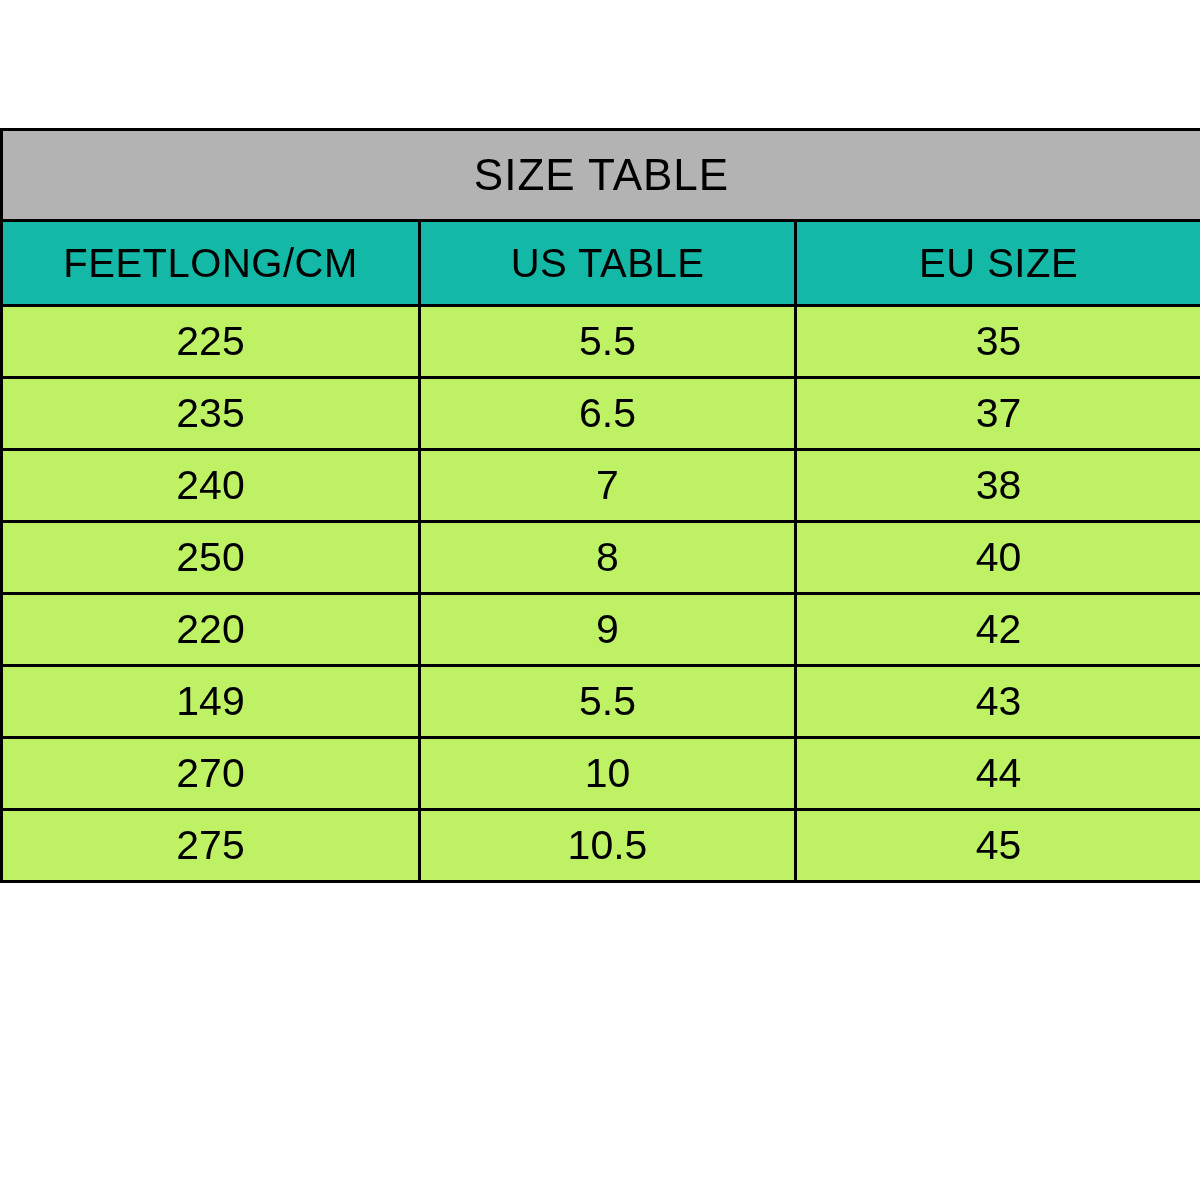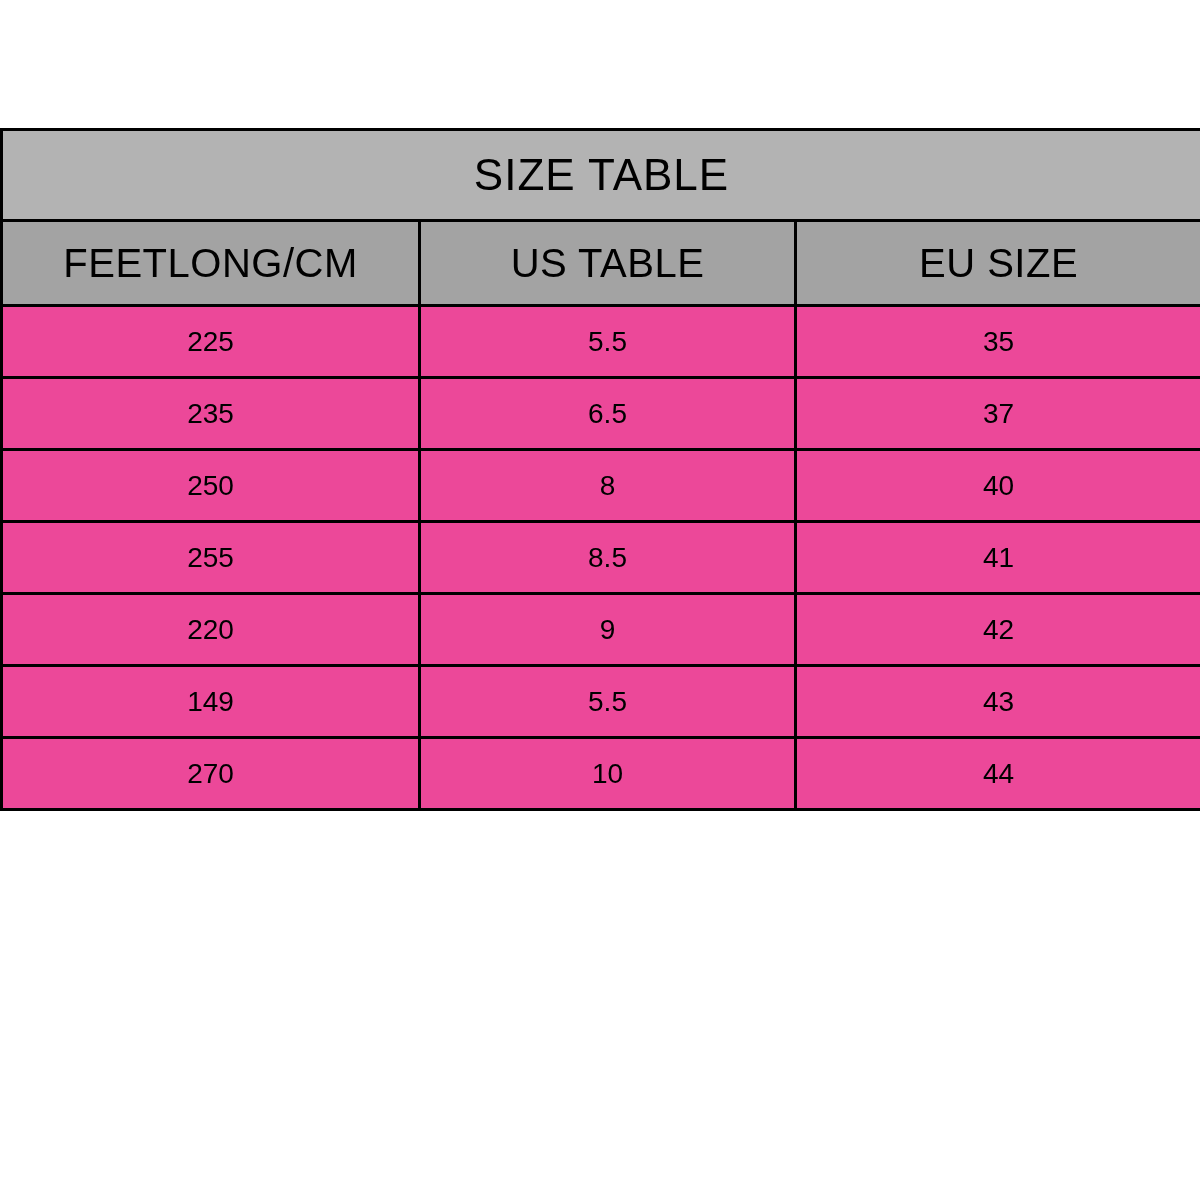--- a/index.html
+++ b/index.html
@@ -40,29 +40,29 @@
     padding: 0;
     font-weight: normal;
   }
   tr.title-row td {
     background: #b3b3b3;
     height: 88px;
     font-size: 44px;
     letter-spacing: 1px;
   }
   tr.head-row th {
-    background: #a3a3a3;
+    background: #14b8a6;
     height: 82px;
     font-size: 40px;
     letter-spacing: 0.5px;
   }
   tr.data-row td {
-    background: #ec4899;
+    background: #bef264;
     height: 69px;
-    font-size: 28px;
+    font-size: 41px;
   }
   col.c1 { width: 418px; }
   col.c2 { width: 376px; }
   col.c3 { width: 406px; }
 </style>
 </head>
 <body>
 
 <div class="page">
   <div class="table-wrap">
@@ -86,40 +86,45 @@
           <td>225</td>
           <td>5.5</td>
           <td>35</td>
         </tr>
         <tr class="data-row">
           <td>235</td>
           <td>6.5</td>
           <td>37</td>
         </tr>
         <tr class="data-row">
+          <td>240</td>
+          <td>7</td>
+          <td>38</td>
+        </tr>
+        <tr class="data-row">
           <td>250</td>
           <td>8</td>
           <td>40</td>
-        </tr>
-        <tr class="data-row">
-          <td>255</td>
-          <td>8.5</td>
-          <td>41</td>
         </tr>
         <tr class="data-row">
           <td>220</td>
           <td>9</td>
           <td>42</td>
         </tr>
         <tr class="data-row">
           <td>149</td>
           <td>5.5</td>
           <td>43</td>
         </tr>
         <tr class="data-row">
           <td>270</td>
           <td>10</td>
           <td>44</td>
         </tr>
+        <tr class="data-row">
+          <td>275</td>
+          <td>10.5</td>
+          <td>45</td>
+        </tr>
       </tbody>
     </table>
   </div>
 </div>
 
 </body></html>

